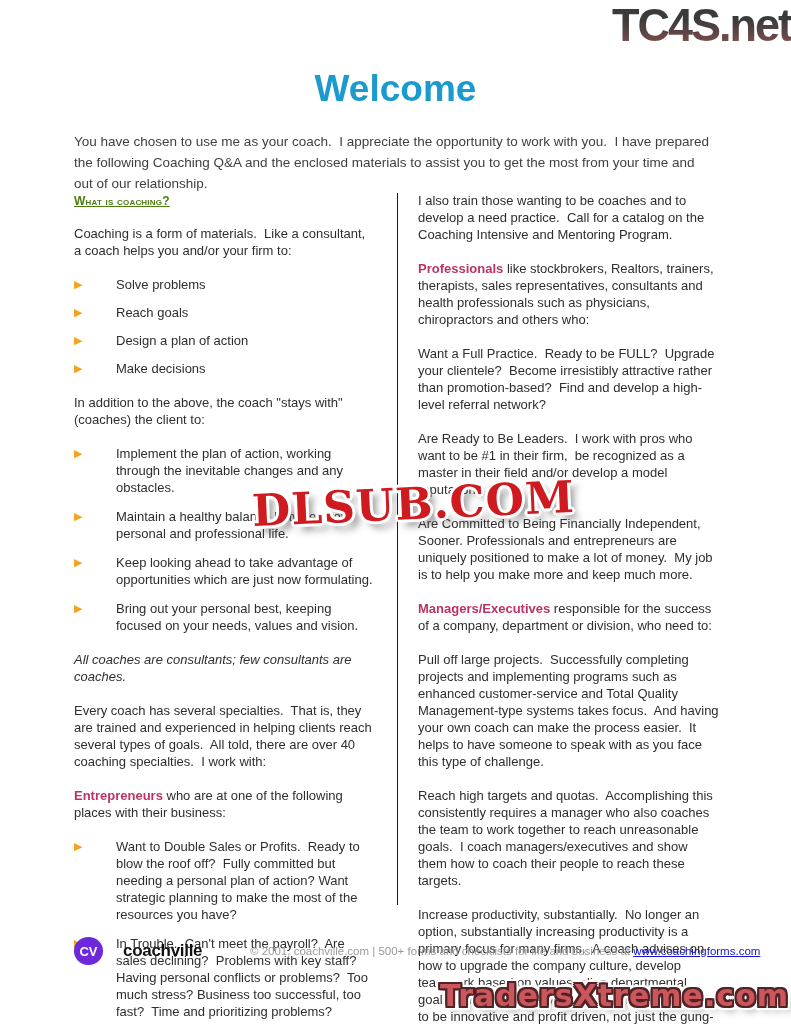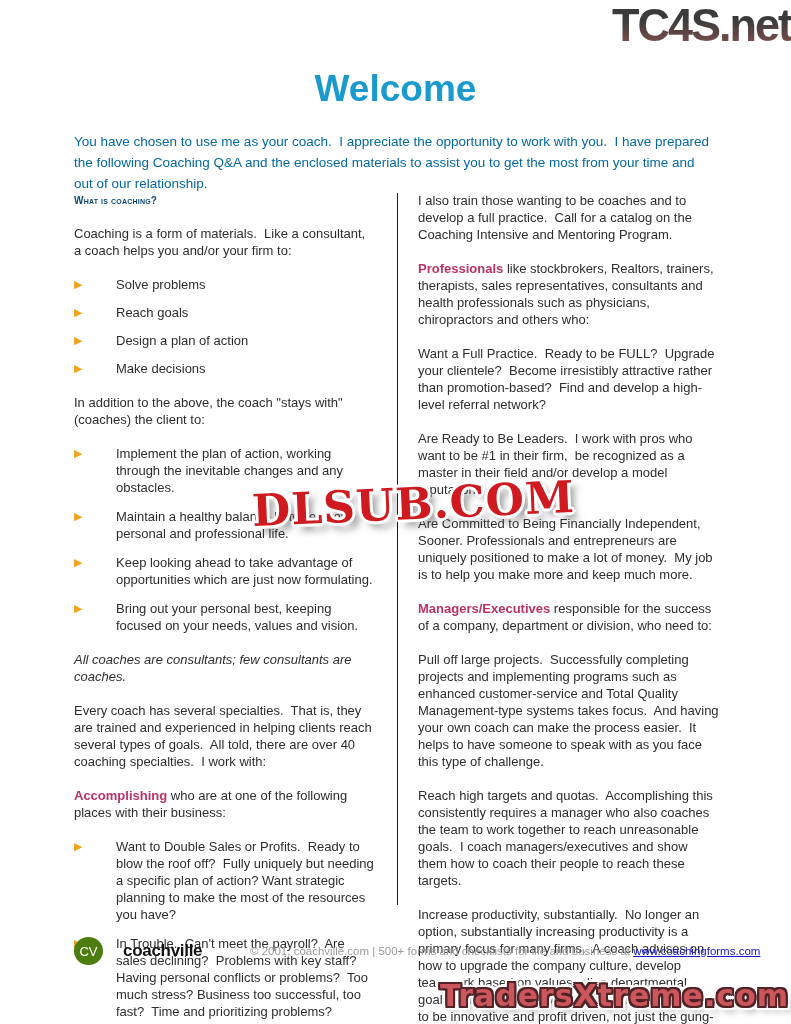--- a/index.html
+++ b/index.html
@@ -37,46 +37,46 @@
       5px 6px 7px rgba(0,0,0,.35);
     z-index:30;
   }
   
   .title{
     position:absolute;top:68px;left:0;width:100%;text-align:center;
     font-size:37px;font-weight:bold;color:#1b9ace;letter-spacing:0px;
   }
   .intro{
     position:absolute;top:131px;left:74px;width:642px;
-    color:#0369a1;font-size:13.5px;line-height:21px;white-space:pre-wrap;
+    color:#404040;font-size:13.5px;line-height:21px;white-space:pre-wrap;
   }
   
   .divider{position:absolute;left:397px;top:193px;width:1px;height:712px;background:#1c1c1c;}
   .col{position:absolute;top:192px;width:301px;font-size:13px;line-height:17px;}
   .col-left{left:74px;}
   .col-right{left:418px;}
   .col p{margin:0 0 17px 0;white-space:pre-wrap;}
   h2.sec{
-    font-size:10px;line-height:18px;font-weight:bold;color:#0c4a6e;
-    font-variant:small-caps;letter-spacing:.2px;margin:0 0 15px 0;
+    font-size:12px;line-height:18px;font-weight:bold;color:#4d7c0f;
+    font-variant:small-caps;letter-spacing:.2px;margin:0 0 15px 0;text-decoration:underline;
   }
   .lead{font-weight:bold;color:#bb3366;}
   .quote{font-style:italic;}
   ul.blist{list-style:none;margin:0 0 17px 0;padding:0;}
   ul.blist li{position:relative;padding-left:42px;margin:0 0 12px 0;white-space:pre-wrap;}
   ul.blist.tight li{margin-bottom:11px;}
   .arrow{
     position:absolute;left:0;top:0;color:#f5a31e;font-size:11px;line-height:17px;
   }
   
   .footer{position:absolute;left:74px;top:935px;width:643px;height:34px;}
   .logo{position:absolute;left:0;top:2px;display:flex;align-items:center;}
   .logo-badge{
-    width:29px;height:28px;border-radius:50%;background:#4d7c0f;color:#fff;
-    font-weight:normal;font-size:13px;display:flex;align-items:center;justify-content:center;
+    width:29px;height:28px;border-radius:50%;background:#6d28d9;color:#fff;
+    font-weight:bold;font-size:13px;display:flex;align-items:center;justify-content:center;
     letter-spacing:0;
   }
   .logo-name{font-size:17px;font-weight:bold;color:#111;margin-left:20px;letter-spacing:-.3px;}
   .copyright{
     position:absolute;left:176px;top:10px;width:467px;text-align:center;
     font-size:11.5px;color:#9a9a9a;white-space:nowrap;
   }
   .copyright a{color:#1414cc;text-decoration:underline;cursor:pointer;}
 </style>
 </head>
@@ -110,31 +110,31 @@
       <li><span class="arrow">▶</span><span>Maintain a healthy balance between your personal and professional life.</span></li>
       <li><span class="arrow">▶</span><span>Keep looking ahead to take advantage of opportunities which are just now formulating.</span></li>
       <li><span class="arrow">▶</span><span>Bring out your personal best, keeping focused on your needs, values and vision.</span></li>
     </ul>
 
     <p class="quote">All coaches are consultants; few consultants are coaches.</p>
 
 
     <p>Every coach has several specialties.  That is, they are trained and experienced in helping clients reach several types of goals.  All told, there are over 40 coaching specialties.  I work with:</p>
 
-    <p><span class="lead">Accomplishing</span><span> who are at one of the following places with their business:</span></p>
+    <p><span class="lead">Entrepreneurs</span><span> who are at one of the following places with their business:</span></p>
 
     <ul class="blist">
-      <li><span class="arrow">▶</span><span>Want to Double Sales or Profits.  Ready to blow the roof off?  Fully uniquely but needing a specific plan of action? Want strategic planning to make the most of the resources you have?</span></li>
+      <li><span class="arrow">▶</span><span>Want to Double Sales or Profits.  Ready to blow the roof off?  Fully committed but needing a personal plan of action? Want strategic planning to make the most of the resources you have?</span></li>
       <li><span class="arrow">▶</span><span>In Trouble.  Can't meet the payroll?  Are sales declining?  Problems with key staff?  Having personal conflicts or problems?  Too much stress? Business too successful, too fast?  Time and prioritizing problems?  Ready to bankrupt?</span></li>
 
     </ul>
   </div>
 
   <div class="col col-right">
-    <p>I also train those wanting to be coaches and to develop a full practice.  Call for a catalog on the Coaching Intensive and Mentoring Program.</p>
+    <p>I also train those wanting to be coaches and to develop a need practice.  Call for a catalog on the Coaching Intensive and Mentoring Program.</p>
 
     <p><span class="lead">Professionals</span><span> like stockbrokers, Realtors, trainers, therapists, sales representatives, consultants and health professionals such as physicians, chiropractors and others who:</span></p>
 
     <p>Want a Full Practice.  Ready to be FULL?  Upgrade your clientele?  Become irresistibly attractive rather than promotion-based?  Find and develop a high-level referral network?</p>
     <p>Are Ready to Be Leaders.  I work with pros who want to be #1 in their firm,  be recognized as a master in their field and/or develop a model reputation.</p>
     <p>Are Committed to Being Financially Independent, Sooner. Professionals and entrepreneurs are uniquely positioned to make a lot of money.  My job is to help you make more and keep much more.</p>
 
     <p><span class="lead">Managers/Executives</span><span> responsible for the success of a company, department or division, who need to:</span></p>
 
     <p>Pull off large projects.  Successfully completing projects and implementing programs such as enhanced customer-service and Total Quality Management-type systems takes focus.  And having your own coach can make the process easier.  It helps to have someone to speak with as you face this type of challenge.</p>

